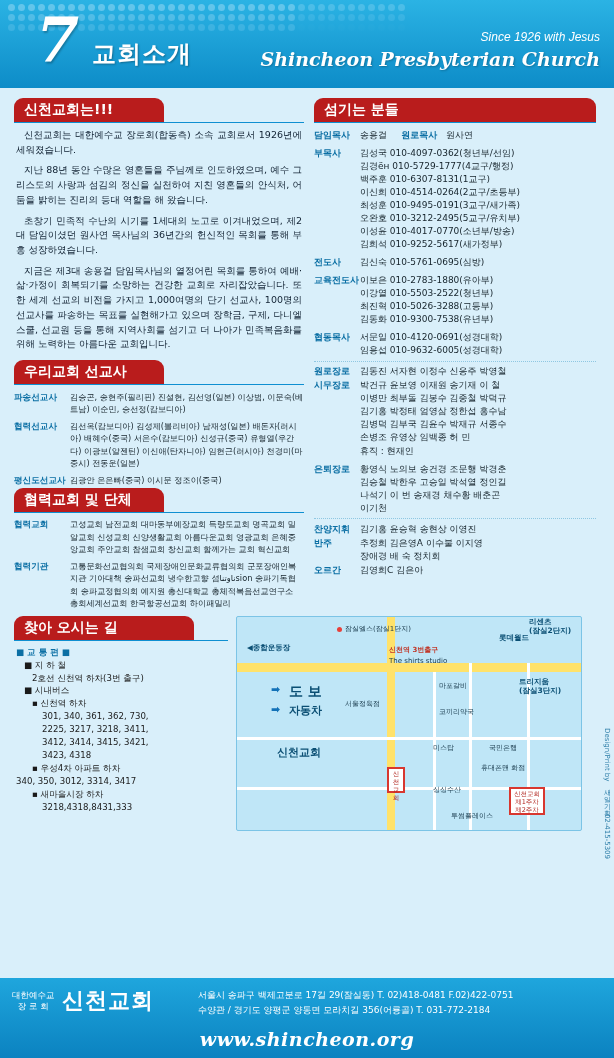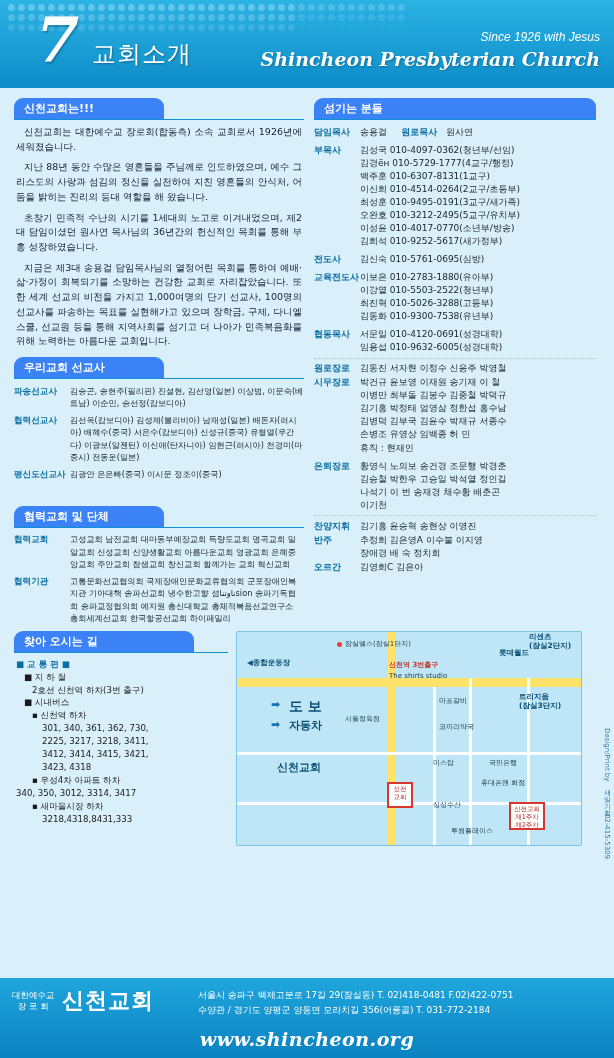--- a/index.html
+++ b/index.html
@@ -30,21 +30,21 @@
   }
   .bignum {
     position:absolute; left:36px; top:10px;
     font-family:"DejaVu Serif","Liberation Serif",serif;
     font-size:62px; font-weight:bold; font-style:italic;
     color:#ffffff; line-height:1;
     text-shadow:1px 2px 2px rgba(0,0,0,.25);
   }
   .header-kor {
     position:absolute; left:92px; top:38px;
-    font-size:24px; font-weight:normal; color:#ffffff;
+    font-size:24px; font-weight:bold; color:#ffffff;
     letter-spacing:1px;
     text-shadow:1px 1px 2px rgba(0,0,0,.3);
   }
   .since {
     position:absolute; right:14px; top:30px;
     font-style:italic; font-size:12px; color:#ffffff;
     font-family:Liberation Sans, sans-serif;
   }
   .eng-title {
     position:absolute; right:14px; top:48px;
@@ -56,24 +56,24 @@
   .sheet {
     position:absolute; top:88px; left:0; width:614px; height:890px;
     background:#d9effa;
     padding:10px 14px 0 14px;
   }
   .cols { display:flex; gap:10px; }
   .col-l { width:290px; }
   .col-r { width:282px; }
 
   .secthead {
-    background:#3b82f6;
+    background:#b91c1c;
     color:#fff;
     font-weight:bold;
-    font-size:11px;
+    font-size:14px;
     padding:3px 10px;
     border-radius:9px 9px 0 0;
     display:inline-block;
     min-width:150px;
   }
   .secthead.wide { min-width:282px; }
   .hr-under {
     border-bottom:1px solid #0e8fd1;
     margin-bottom:5px;
   }
@@ -309,21 +309,21 @@
                 <td colspan="2" class="sep"></td>
               </tr>
           <tr>
             <td class="lbl">평신도선교사</td>
             <td class="val">김광안 은은빠(중국) 이시문 정조이(중국)</td>
           </tr>
         </tbody>
           </table>
       </div>
 
-      <div style="margin-top:24px">
+      <div style="margin-top:0">
         <div class="secthead">협력교회 및 단체</div>
         <div class="hr-under"></div>
         <table class="rowtab missio">
           <tbody>
               <tr>
             <td class="lbl">협력교회</td>
             <td class="val">고성교회 남전교회 대마동부예장교회 득량도교회 명곡교회 밀알교회 신성교회 신양생활교회 아름다운교회 영광교회 은혜중앙교회 주안교회 참샘교회 창신교회 함께가는 교회 혁신교회</td>
           </tr>
           <tr>
                 <td colspan="2" class="sep"></td>
@@ -530,21 +530,21 @@
       <div class="lbl-m" style="left:244px;top:146px">휴대폰맨 화점</div>
       <div class="lbl-m" style="left:196px;top:168px">싱싱수산</div>
       <div class="lbl-m" style="left:214px;top:194px">투썸플레이스</div>
 
       <div class="blue-arrow" style="left:34px;top:66px">➡</div>
       <div class="lbl-b" style="left:52px;top:66px;font-size:14px">도 보</div>
       <div class="blue-arrow" style="left:34px;top:86px">➡</div>
       <div class="lbl-b" style="left:52px;top:86px;font-size:11px">자동차</div>
 
       <div class="church-tag" style="left:40px;top:128px">신천교회</div>
-      <div class="redbox" style="left:150px;top:150px;width:26px;height:26px;text-align:center;">신천<br>교회</div>
+      <div class="redbox" style="left:150px;top:150px;width:18px;height:26px;text-align:center;">신천<br>교회</div>
       <div class="redbox" style="left:272px;top:170px;width:36px;height:28px;">신천교회<br>제1주차<br>제2주차</div>
     </div>
   </div>
 
   <div class="vertcredit">Design/Print by 새일기획 02-415-5309</div>
 </div>
 
 <div class="footer">
   <div class="f-left">
     <div>대한예수교</div>

